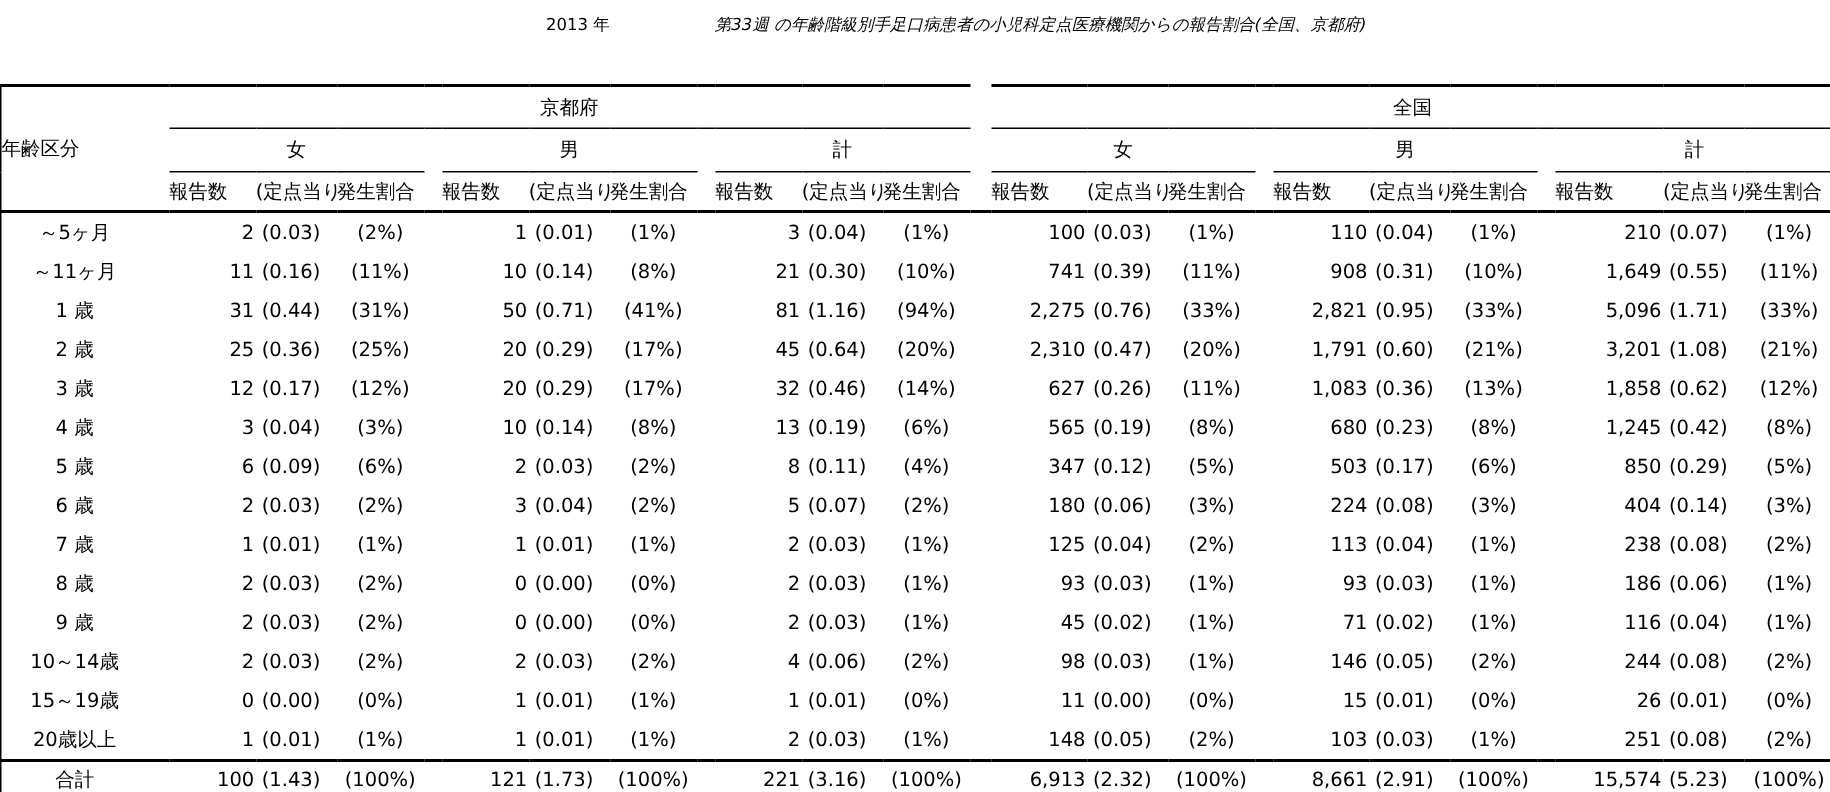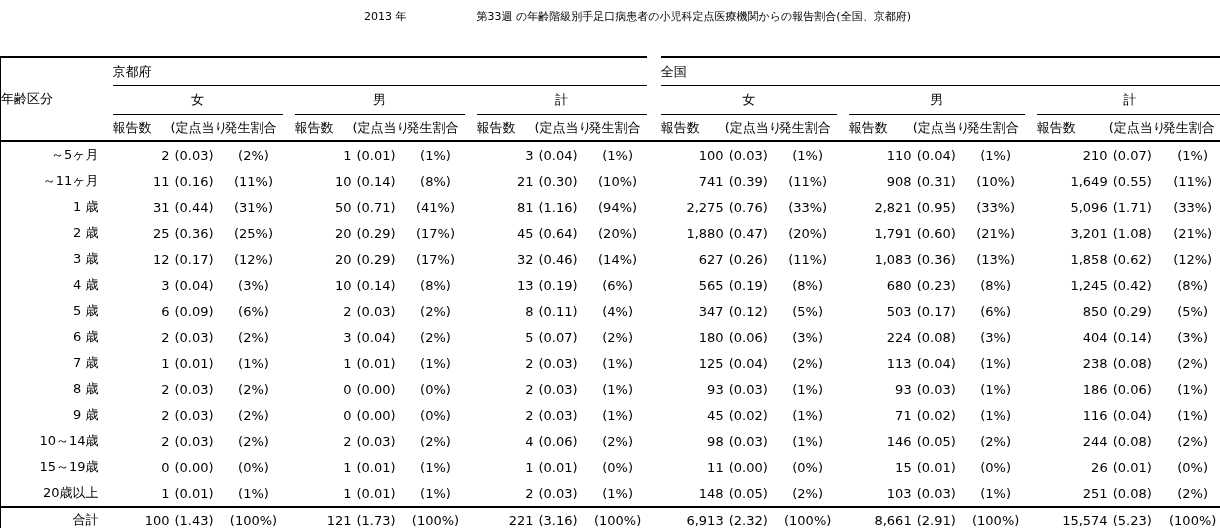--- a/index.html
+++ b/index.html
@@ -1,37 +1,37 @@
 <!DOCTYPE html>
 <html><head>
 <meta charset="utf-8">
 <style>
   html,body{margin:0;padding:0;background:#fff;color:#000;
     font-family:"DejaVu Sans","Liberation Sans",sans-serif;}
   .page{width:1220px;height:528px;background:#fff;overflow:hidden;}
   .title-row{height:56px;box-sizing:border-box;padding:9px 0 0 55px;
     font-size:11px;display:flex;align-items:flex-start;justify-content:center;}
   .title-year{white-space:pre;}
-  .title-main{margin-left:70px;white-space:pre;}
+  .title-main{margin-left:70px;white-space:pre;font-style:italic;}
   table{border-collapse:collapse;table-layout:fixed;width:1218px;
     border-left:1px solid #000;font-size:13px;}
   th{font-weight:normal;}
   th,td{padding:0;overflow:hidden;white-space:nowrap;}
   
   .h-age{vertical-align:middle;text-align:left;border-top:2px solid #000;
     border-bottom:2px solid #000;}
-  .h-pref{height:27px;text-align:left;border-top:2px solid #000;
+  .h-pref{height:27px;text-align:center;border-top:2px solid #000;
     border-bottom:1px solid #000;}
   .h-gap-top{border-top:none;}
   .h-sex{height:28px;text-align:center;border-bottom:1px solid #000;}
   .h-sub{height:25px;text-align:left;border-bottom:2px solid #000;}
   .h-sub-sp{border-bottom:2px solid #000;}
   
   tbody td{height:26px;}
-  td.age{text-align:right;padding-right:14px;margin-top:32px;}
+  td.age{text-align:center;padding-right:14px;margin-top:32px;}
   td.count{text-align:right;padding-right:1px;}
   td.rate{text-align:left;padding-left:4px;}
   td.pct{text-align:center;}
   tr.total td{border-top:2px solid #000;border-bottom:2px solid #000;height:24px;}
 </style>
 </head>
 <body>
 
 <div class="page">
 
@@ -199,21 +199,21 @@
           <td class="pct">(25%)</td>
           <td class="sp"></td>
           <td class="count">20</td>
           <td class="rate">(0.29)</td>
           <td class="pct">(17%)</td>
           <td class="sp"></td>
           <td class="count">45</td>
           <td class="rate">(0.64)</td>
           <td class="pct">(20%)</td>
           <td class="sp"></td>
-          <td class="count">1,880</td>
+          <td class="count">2,310</td>
           <td class="rate">(0.47)</td>
           <td class="pct">(20%)</td>
           <td class="sp"></td>
           <td class="count">1,791</td>
           <td class="rate">(0.60)</td>
           <td class="pct">(21%)</td>
           <td class="sp"></td>
           <td class="count">3,201</td>
           <td class="rate">(1.08)</td>
           <td class="pct">(21%)</td>

